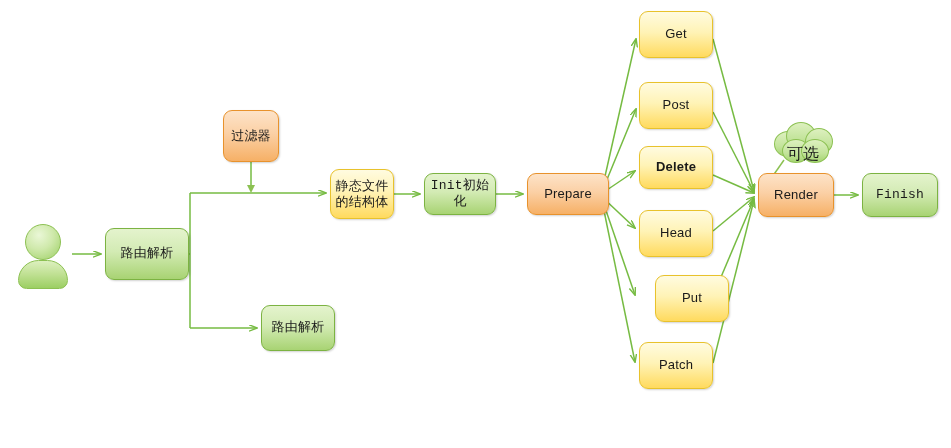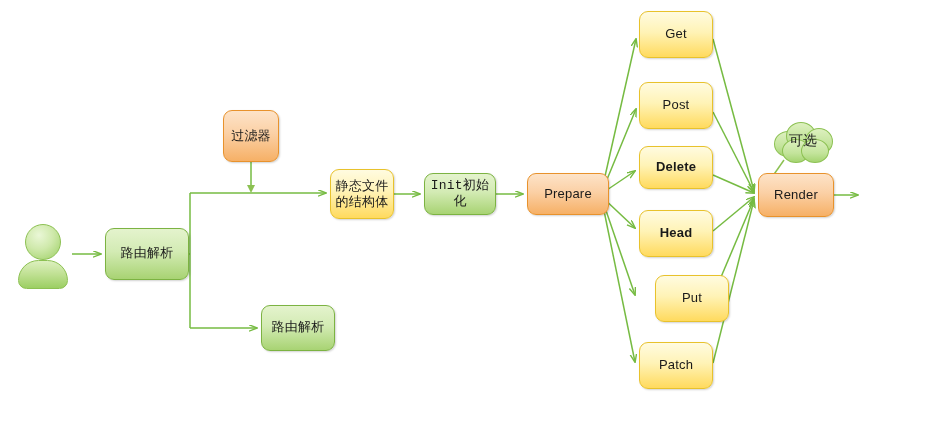--- a/index.html
+++ b/index.html
@@ -96,24 +96,24 @@
     border: 1.4px solid #8cc152;
   }
   #cloud .c1 { left: 2px;  top: 10px; width: 26px; height: 24px; }
   #cloud .c2 { left: 14px; top: 1px;  width: 28px; height: 26px; }
   #cloud .c3 { left: 33px; top: 7px;  width: 26px; height: 25px; }
   #cloud .c4 { left: 10px; top: 18px; width: 26px; height: 22px; }
   #cloud .c5 { left: 29px; top: 18px; width: 26px; height: 22px; }
   #cloud .ctext {
     position: absolute;
     left: 0;
-    top: 11px;
+    top: 23px;
     width: 62px;
     text-align: center;
-    font-size: 14px;
+    font-size: 16px;
     color: #1a1a1a;
     z-index: 5;
   }
 </style>
 </head>
 <body>
 
 <div id="canvas">
 
   <svg class="edges" viewBox="0 0 951 448">
@@ -217,34 +217,39 @@
   <div class="node node-yellow" id="n-get" style="left: 639px; top: 11px; width: 74px; height: 47px;">
       <div>
         <span class="lbl">Get</span>
       </div>
     </div>
   <div class="node node-yellow" id="n-delete" style="left: 639px; top: 146px; width: 74px; height: 43px; font-weight: bold;">
       <div>
         <span class="lbl">Delete</span>
       </div>
     </div>
-  <div class="node node-yellow" id="n-head" style="left: 639px; top: 210px; width: 74px; height: 47px; font-weight: bold;">
+  <div class="node node-yellow" id="n-head" style="left: 639px; top: 210px; width: 74px; height: 47px;">
       <div>
         <span class="lbl">Head</span>
       </div>
     </div>
   <div class="node node-yellow" id="n-put" style="left: 639px; top: 275px; width: 74px; height: 47px; margin-left: 16px;">
       <div>
         <span class="lbl">Put</span>
       </div>
     </div>
   <div class="node node-yellow" id="n-patch" style="left: 639px; top: 342px; width: 74px; height: 47px;">
       <div>
         <span class="lbl">Patch</span>
       </div>
     </div>
   <div class="node node-orange" id="n-render" style="left: 758px; top: 173px; width: 76px; height: 44px;">
       <div>
         <span class="lbl">Render</span>
       </div>
     </div>
+  <div class="node node-green" id="n-finish" style="left: 862px; top: 173px; width: 76px; height: 44px;">
+      <div>
+        <span class="lbl">Finish</span>
+      </div>
+    </div>
 
 </div>
 
 </body></html>

